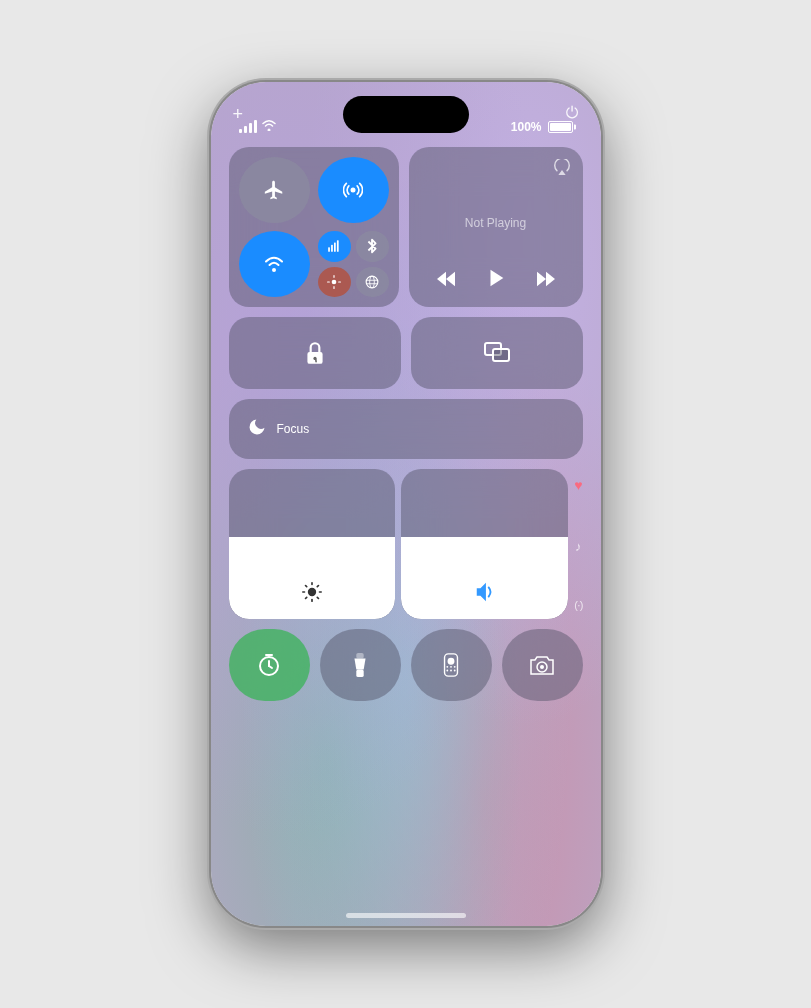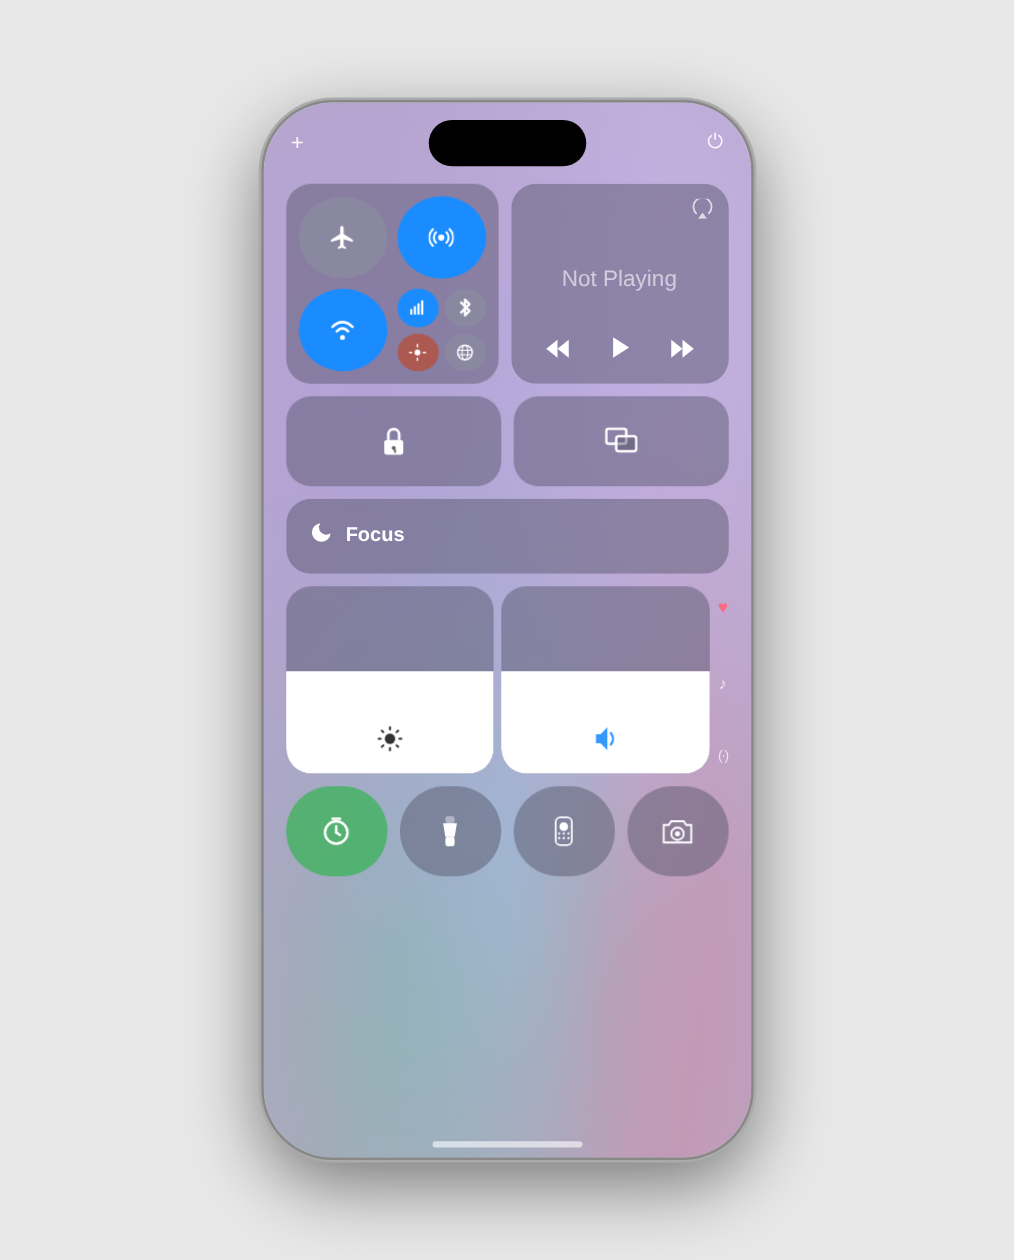--- a/index.html
+++ b/index.html
@@ -225,21 +225,21 @@
       padding: 12px;
       display: flex;
       flex-direction: column;
       justify-content: space-between;
     }
     .media-top {
       display: flex;
       justify-content: flex-end;
     }
     .media-not-playing {
-      font-size: 18px;
+      font-size: 12px;
       color: rgba(255,255,255,0.6);
       text-align: center;
     }
     .media-controls {
       display: flex;
       align-items: center;
       justify-content: space-around;
     }
     .media-btn {
       color: white;
@@ -276,21 +276,21 @@
       backdrop-filter: blur(20px);
       border-radius: 20px;
       height: 100%;
       display: flex;
       align-items: center;
       padding: 0 18px;
       gap: 10px;
       color: white;
     }
     .focus-icon { font-size: 20px; }
-    .focus-label { font-size: 16px; font-weight: 700; }
+    .focus-label { font-size: 12px; font-weight: 400; }
     .slider-tile {
       flex: 1;
       background: rgba(80,80,100,0.45);
       backdrop-filter: blur(20px);
       border-radius: 20px;
       display: flex;
       flex-direction: column;
       justify-content: flex-end;
       align-items: center;
       padding-bottom: 12px;
@@ -409,20 +409,43 @@
 <div class="page-wrapper">
 
   <div class="phone">
     <div class="phone-bg"></div>
 
     <div class="dynamic-island"></div>
 
     <div class="corner-plus">+</div>
     <div class="corner-power">⏻</div>
 
+    <div class="status-bar">
+      <div class="status-left">
+        <div class="signal-bars">
+          <div class="bar" style="height:4px"></div>
+          <div class="bar" style="height:7px"></div>
+          <div class="bar" style="height:10px"></div>
+          <div class="bar" style="height:13px"></div>
+        </div>
+        <div class="wifi-icon">
+          <svg width="16" height="12" viewBox="0 0 16 12" fill="white">
+            <path d="M8 9.5 A1.5 1.5 0 1 1 8 12.5 A1.5 1.5 0 1 1 8 9.5Z"></path>
+            <path d="M4.5 7 Q8 3.5 11.5 7" stroke="white" stroke-width="1.5" fill="none" stroke-linecap="round"></path>
+            <path d="M2 4.5 Q8 -1 14 4.5" stroke="white" stroke-width="1.5" fill="none" stroke-linecap="round"></path>
+          </svg>
+        </div>
+      </div>
+      <div class="status-right">
+        <div class="battery-text">100%</div>
+        <div class="battery-icon">
+          <div class="battery-fill"></div>
+        </div>
+      </div>
+    </div>
 
     <div class="control-center">
 
       <div class="top-row">
 
         <div class="connectivity-tile">
 
           <div class="ctrl-btn gray">
             <svg width="22" height="22" viewBox="0 0 24 24" fill="white">
               <path d="M21 16v-2l-8-5V3.5c0-.83-.67-1.5-1.5-1.5S10 2.67 10 3.5V9l-8 5v2l8-2.5V19l-2 1.5V22l3.5-1 3.5 1v-1.5L13 19v-5.5l8 2.5z"></path>

